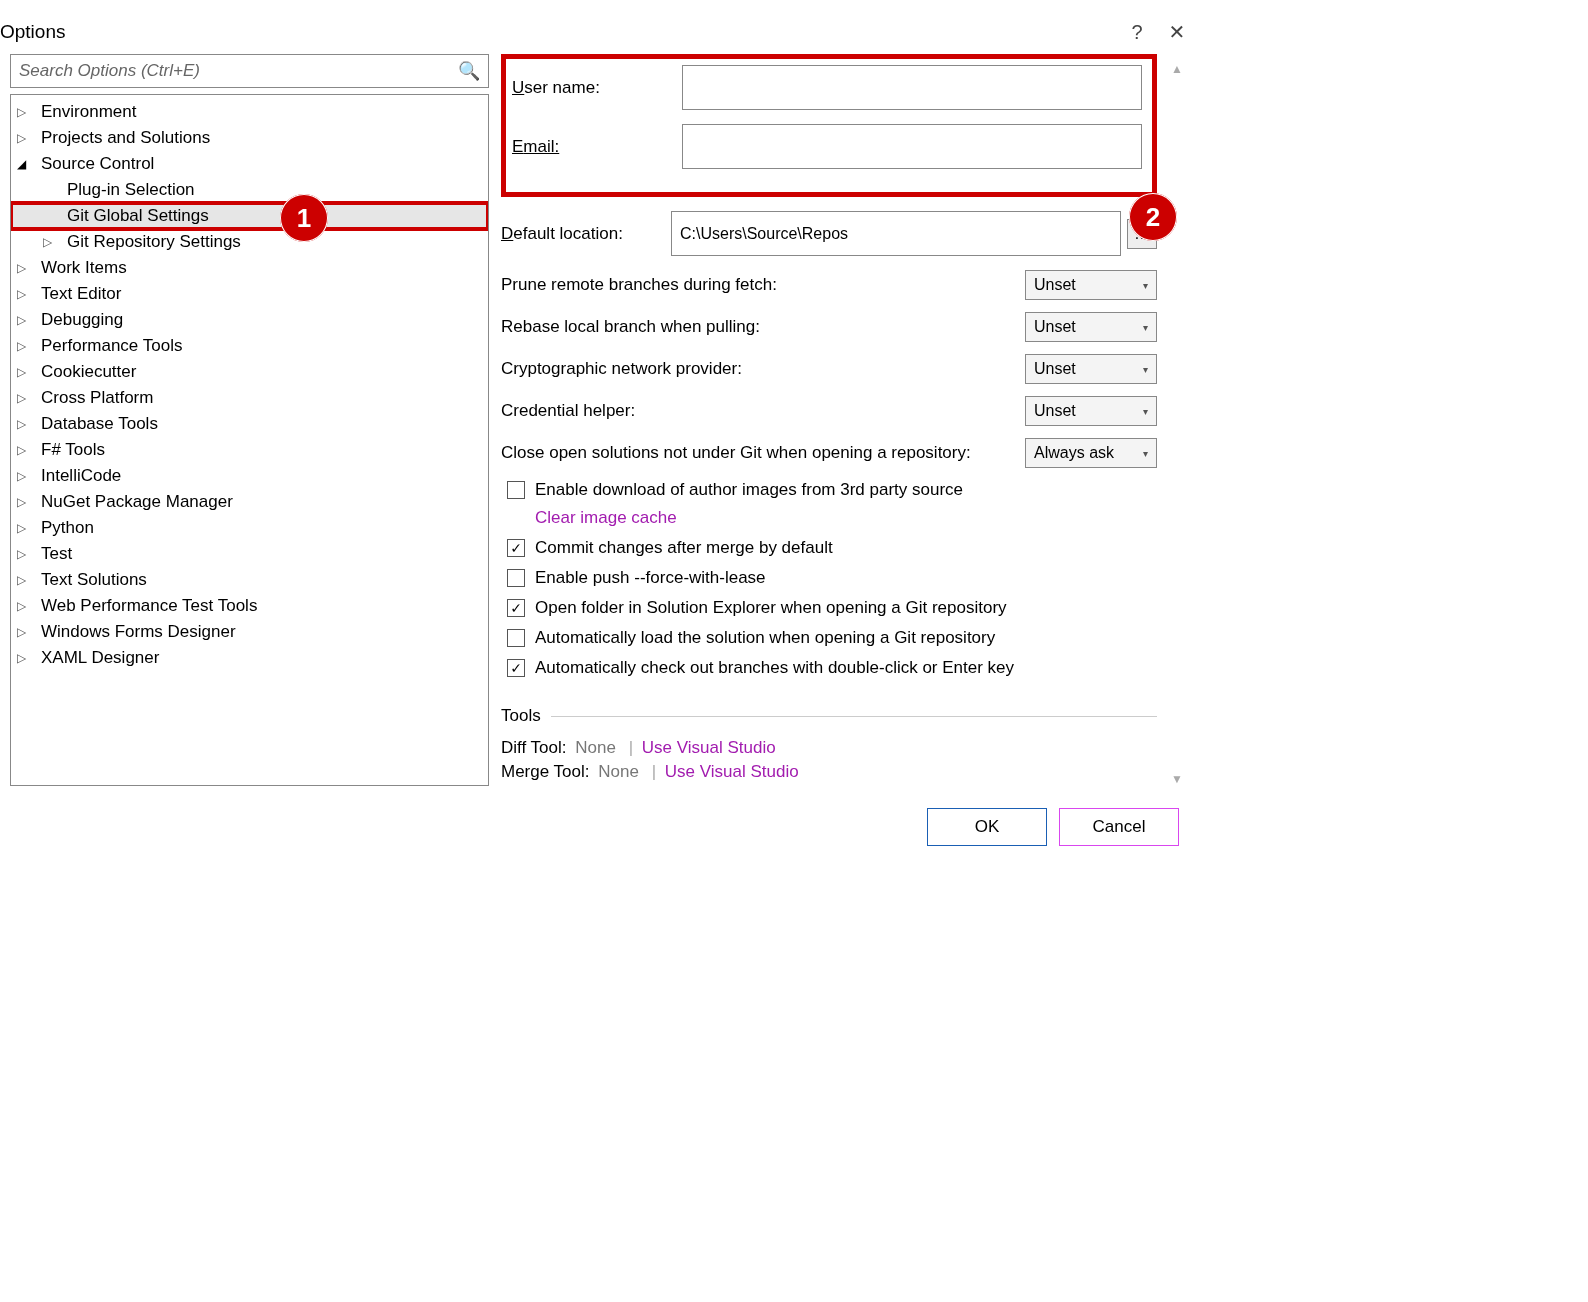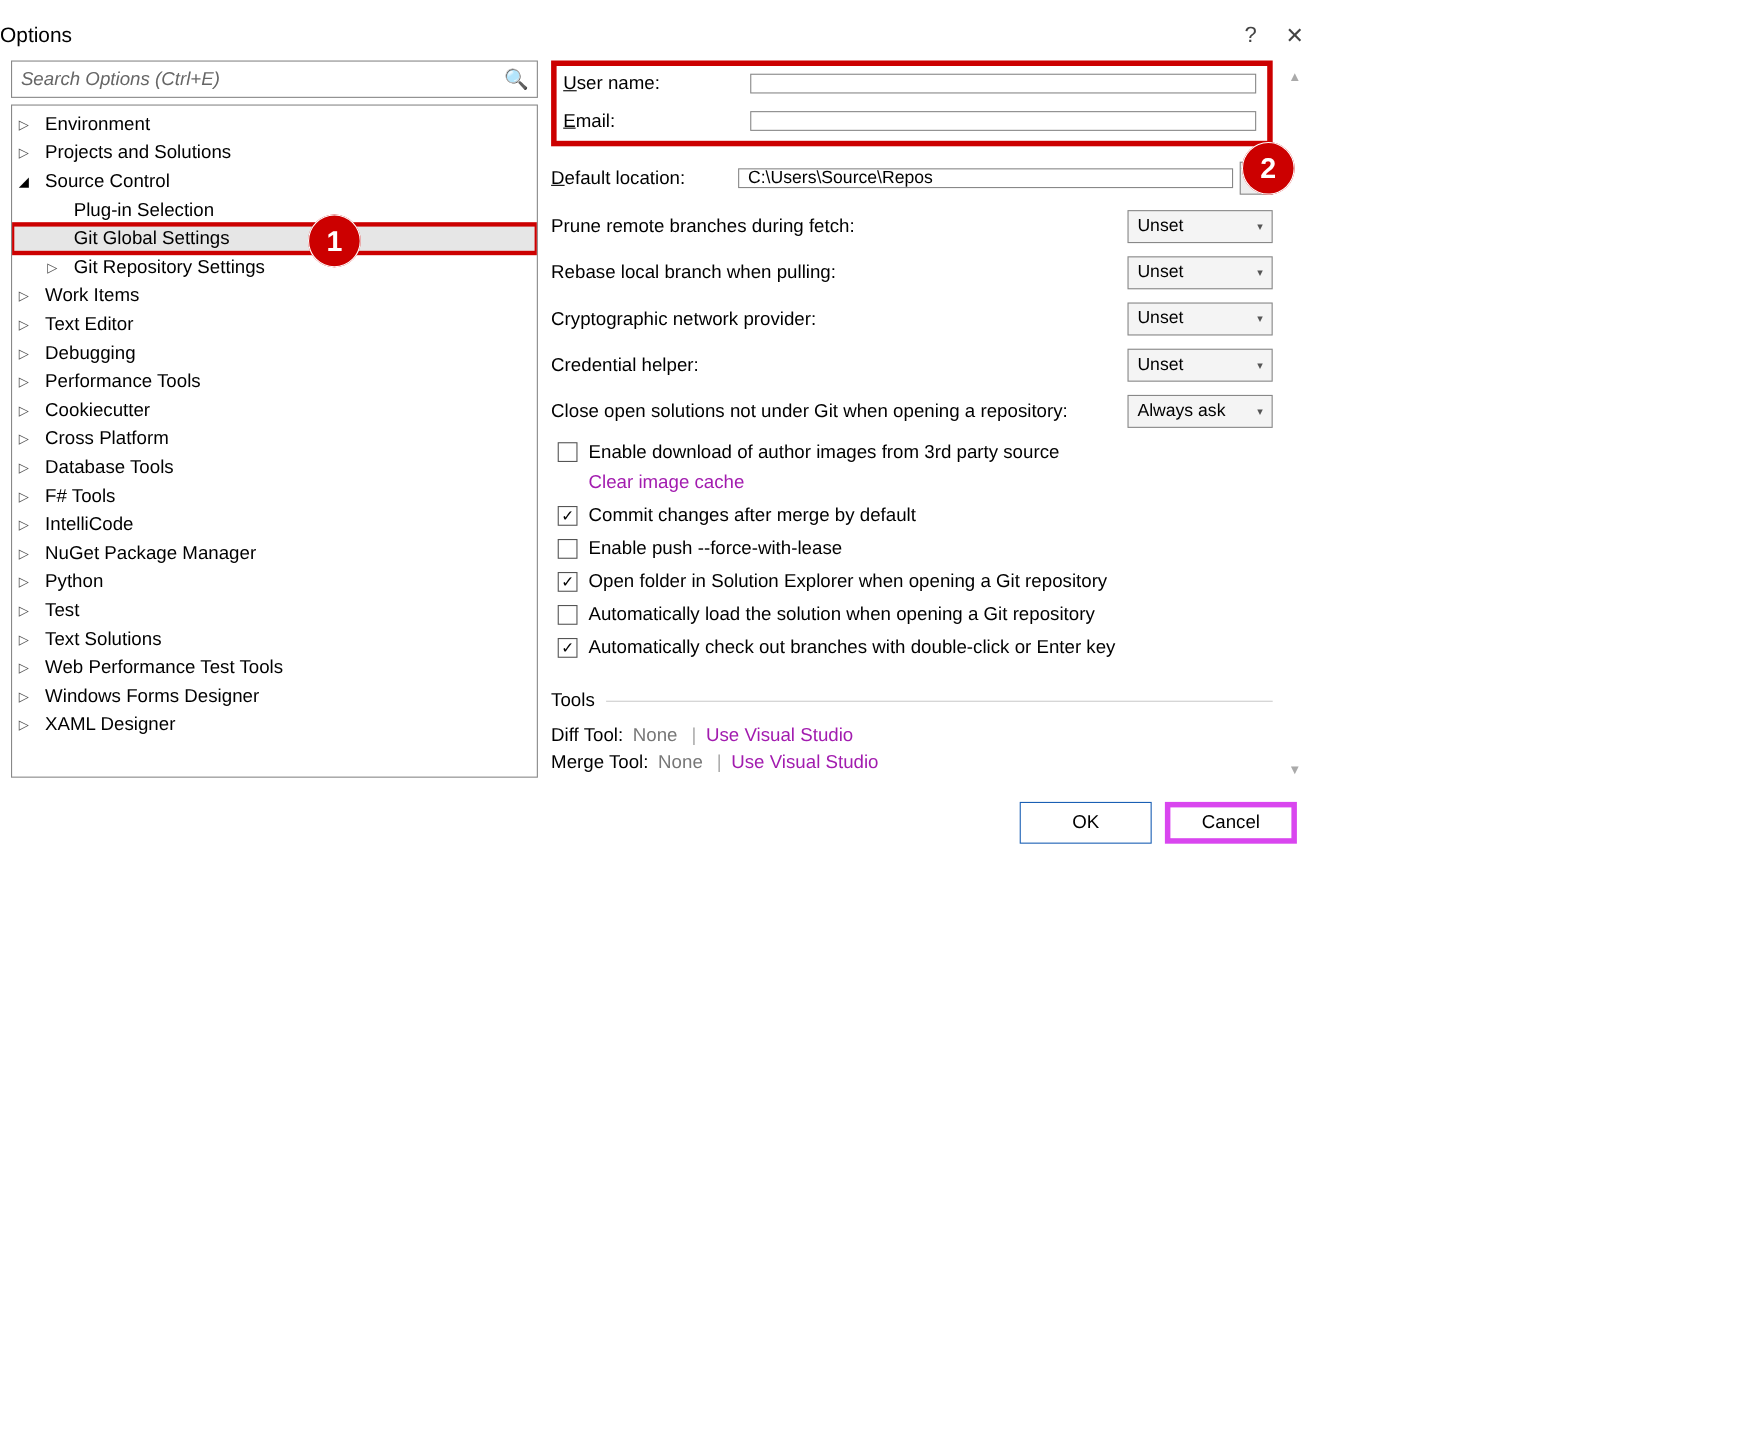--- a/index.html
+++ b/index.html
@@ -74,21 +74,21 @@
     position:absolute; right:4px; color:#aaa; font-size:12px;
   }
   .formrow {
     display:flex; align-items:center;
     margin-bottom: 14px;
   }
   .formrow label { width:170px; }
   .formrow .u { text-decoration: underline; }
   .textinput {
     flex:1; border:1px solid #888; background:#fff;
-    height:18px; padding:0 8px; font-family:inherit; font-size:16px;
+    height:45px; padding:0 8px; font-family:inherit; font-size:16px;
   }
   .browsebtn {
     width:30px; height:30px; border:1px solid #888; margin-left:6px;
     background:#eee; font-size:16px;
   }
   .setrow {
     display:flex; align-items:center; justify-content:space-between;
     margin: 12px 0;
   }
   .dropdown {
@@ -110,21 +110,21 @@
   }
   .sectionhead .line { flex:1; height:1px; background:#ccc; }
   .toolrow { margin:4px 0; }
   .muted { color:#777; margin: 0 4px; }
   .sep { color:#aaa; margin:0 4px; }
   .footer {
     display:flex; justify-content:flex-end; gap:12px;
     padding: 22px 18px 18px;
   }
   .btn {
-    min-width:120px; height:38px; border:5px solid #d946ef; background:#fff;
+    min-width:120px; height:38px; border:1px solid #d946ef; background:#fff;
     font-size:17px; font-family:inherit;
   }
   .btn.primary { border:1.5px solid #1a5fb4;text-align:center; }
   .redframe { border: 5px solid #cc0000; padding:6px 10px 2px 6px; position:relative; }
 </style>
 </head>
 <body>
 
 <div class="titlebar">
   <div class="title">Options</div>
@@ -233,21 +233,21 @@
 
   <div class="right">
     <span class="scrollcaret" style="top:8px;">▲</span>
     <span class="scrollcaret" style="bottom:0;">▼</span>
 
     <div class="redframe">
       <div class="formrow">
         <label><span class="u">U</span><span>ser name:</span></label>
         <input class="textinput" value="" style="">
       </div>
-      <div class="formrow" style="margin-bottom:6px;">
+      <div class="formrow" style="margin-bottom:21px;text-decoration:underline;">
         <label><span class="u">E</span>mail:</label>
         <input class="textinput" value="" style="">
       </div>
     </div>
 
     <div class="formrow" style="margin-top:14px; position:relative;">
       <label><span class="u">D</span>efault location:</label>
       <input class="textinput" value="C:\Users\Source\Repos" style="">
       <button class="browsebtn">…</button>
       <div class="callout" style="top:-18px; right:-20px;">2</div>

